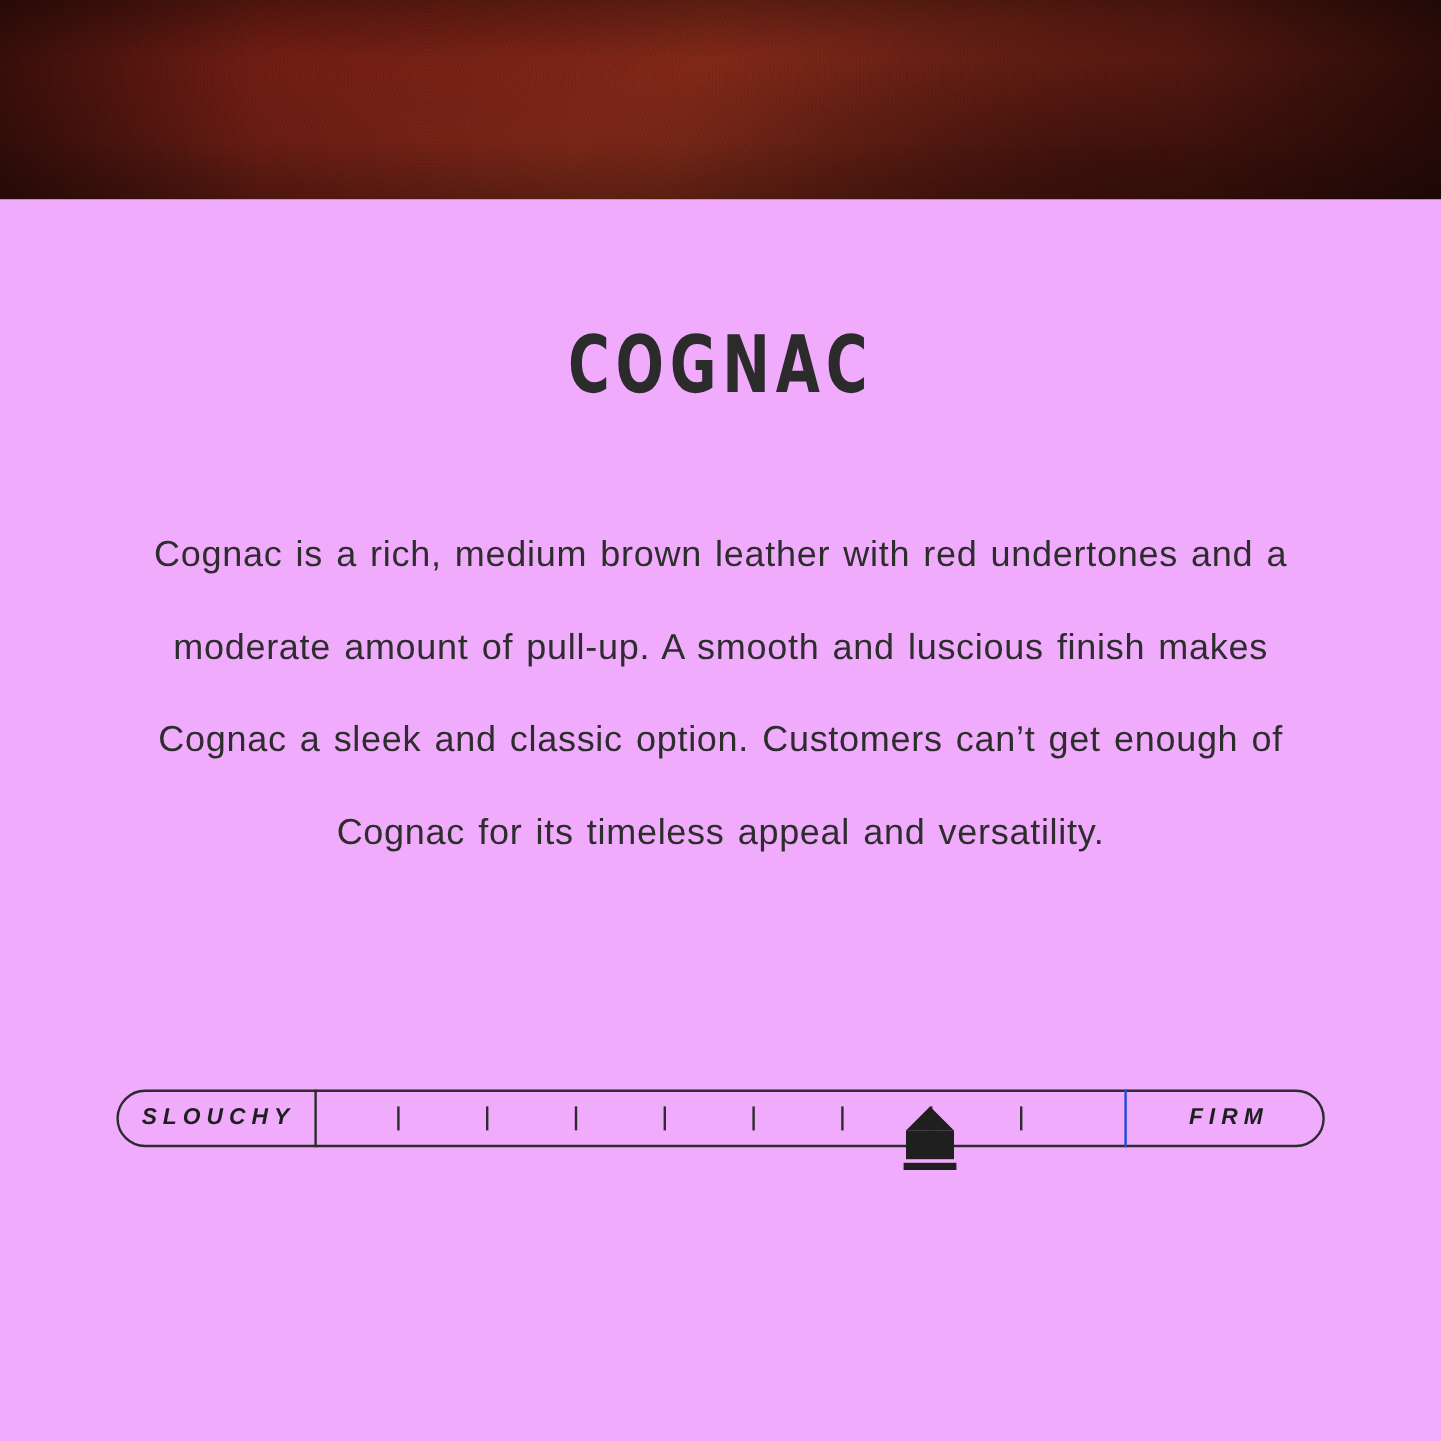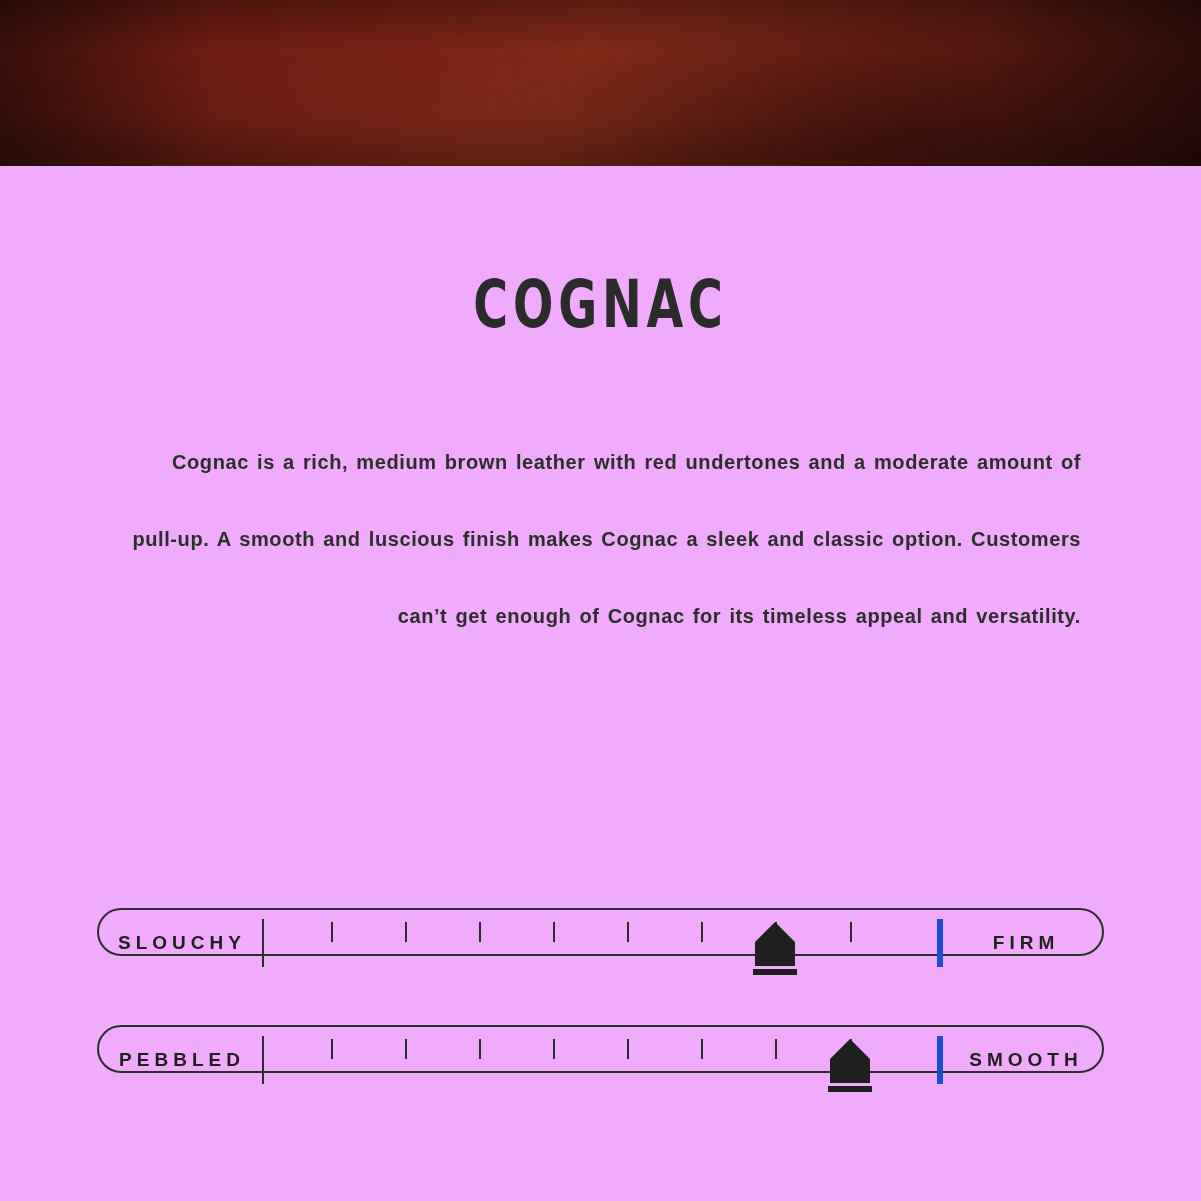--- a/index.html
+++ b/index.html
@@ -69,24 +69,24 @@
     transform-origin: center top;
     line-height: 1;
   }
 
   
   .description {
     position: absolute;
     left: 120px;
     top: 424px;
     width: 961px;
-    text-align: right;
+    text-align: center;
     font-family: "Liberation Sans", sans-serif;
-    font-size: 20px;
-    font-weight: 700;
+    font-size: 30px;
+    font-weight: 400;
     line-height: 77px;
     letter-spacing: 0.6px;
     color: #2d2d2d;
     word-spacing: 2px;
   }
 
   
   .scales {
     position: absolute;
     left: 97px;
@@ -104,42 +104,43 @@
     top: 0;
     width: 1007px;
     height: 48px;
     border: 2px solid #2c2c2c;
     border-radius: 24px;
     box-sizing: border-box;
     background: transparent;
   }
   .scale-label {
     position: absolute;
-    top: 11px;
+    top: 0;
     height: 48px;
     display: flex;
     align-items: center;
     justify-content: center;
     font-family: "Liberation Sans", sans-serif;
     font-size: 19px;
     font-weight: 700;
     letter-spacing: 5px;
     color: #1f1f1f;
     text-indent: 5px;
     box-sizing: border-box;
+    font-style: italic;
   }
   .scale-label.left {
     left: 0;
     width: 167px;
     border-right: 2px solid #2c2c2c;
   }
   .scale-label.right {
     right: 0;
     width: 167px;
-    border-left: 6px solid #1d4ed8;
+    border-left: 2px solid #1d4ed8;
   }
   .ticks {
     position: absolute;
     left: 167px;
     right: 167px;
     top: 0;
     height: 48px;
   }
   .tick {
     position: absolute;
@@ -205,35 +206,15 @@
         <div class="tick" style="left:76%"></div>
         <div class="tick" style="left:87%"></div>
         <div class="marker" style="left:76%">
           <div class="house"></div>
           <div class="body"></div>
           <div class="bar"></div>
         </div>
       </div>
     </div>
 
-    <div class="scale">
-      <div class="scale-track"></div>
-      <div class="scale-label left">PEBBLED</div>
-      <div class="scale-label right">SMOOTH</div>
-      <div class="ticks">
-        <div class="tick" style="left:10%"></div>
-        <div class="tick" style="left:21%"></div>
-        <div class="tick" style="left:32%"></div>
-        <div class="tick" style="left:43%"></div>
-        <div class="tick" style="left:54%"></div>
-        <div class="tick" style="left:65%"></div>
-        <div class="tick" style="left:76%"></div>
-        <div class="tick" style="left:87%"></div>
-        <div class="marker" style="left:87%">
-          <div class="house"></div>
-          <div class="body"></div>
-          <div class="bar"></div>
-        </div>
-      </div>
-    </div>
 
   </div>
 </div>
 
 </body></html>

